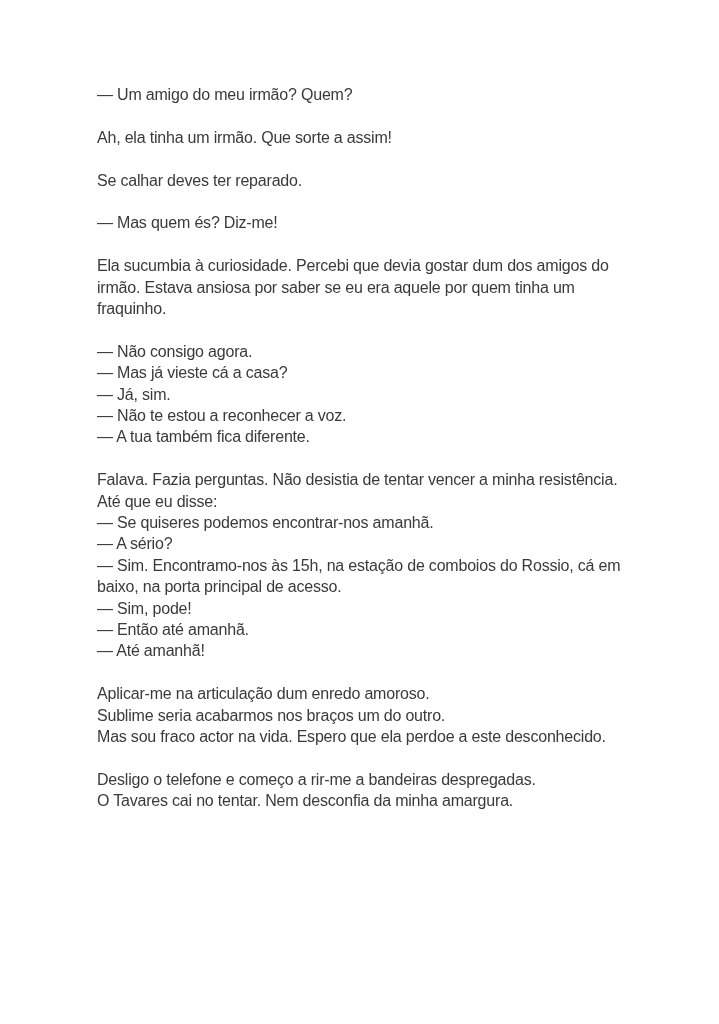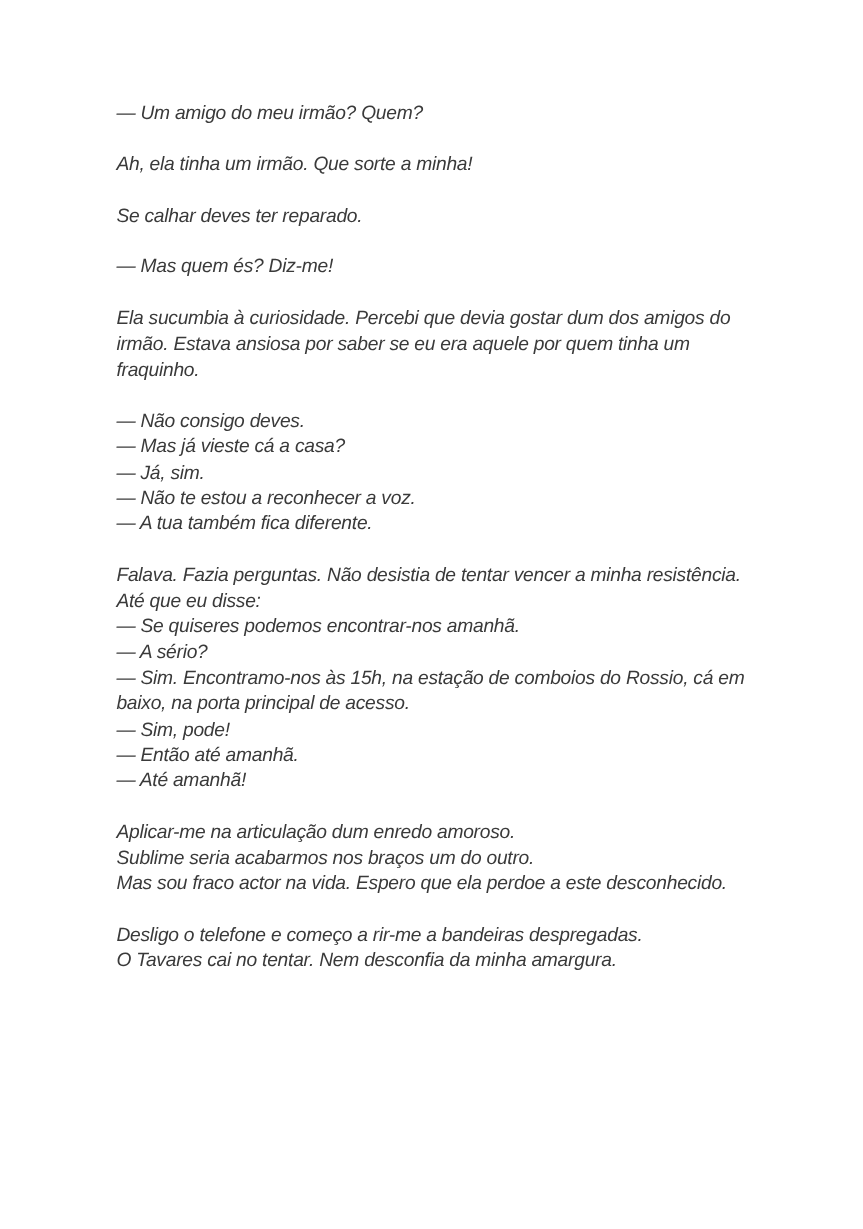--- a/index.html
+++ b/index.html
@@ -21,50 +21,49 @@
     top: 84px;
     left: 97px;
     right: 70px;
     color: #3a3a3a;
     font-size: 16px;
     line-height: 21.4px;
     letter-spacing: -0.2px;
   }
   .paragraph {
     margin: 0 0 21.4px 0;
-    font-style: italic;
   }
   .text-line {
     white-space: nowrap;
   }
 </style>
 </head>
 <body>
 
 <div class="page">
   <div class="text-body" style="color: rgb(58, 58, 58);">
       <div class="paragraph">
         <div class="text-line">— Um amigo do meu irmão? Quem?</div>
       </div>
       <div class="paragraph">
-        <div class="text-line">Ah, ela tinha um irmão. Que sorte a minha!</div>
+        <div class="text-line">Ah, ela tinha um irmão. Que sorte a assim!</div>
       </div>
       <div class="paragraph">
         <div class="text-line">Se calhar deves ter reparado.</div>
       </div>
       <div class="paragraph">
         <div class="text-line">— Mas quem és? Diz-me!</div>
       </div>
       <div class="paragraph">
         <div class="text-line">Ela sucumbia à curiosidade. Percebi que devia gostar dum dos amigos do</div>
         <div class="text-line">irmão. Estava ansiosa por saber se eu era aquele por quem tinha um</div>
         <div class="text-line">fraquinho.</div>
       </div>
       <div class="paragraph">
-        <div class="text-line">— Não consigo deves.</div>
+        <div class="text-line">— Não consigo agora.</div>
         <div class="text-line">— Mas já vieste cá a casa?</div>
         <div class="text-line">— Já, sim.</div>
         <div class="text-line">— Não te estou a reconhecer a voz.</div>
         <div class="text-line">— A tua também fica diferente.</div>
       </div>
       <div class="paragraph">
         <div class="text-line">Falava. Fazia perguntas. Não desistia de tentar vencer a minha resistência.</div>
         <div class="text-line">Até que eu disse:</div>
         <div class="text-line">— Se quiseres podemos encontrar-nos amanhã.</div>
         <div class="text-line">— A sério?</div>

